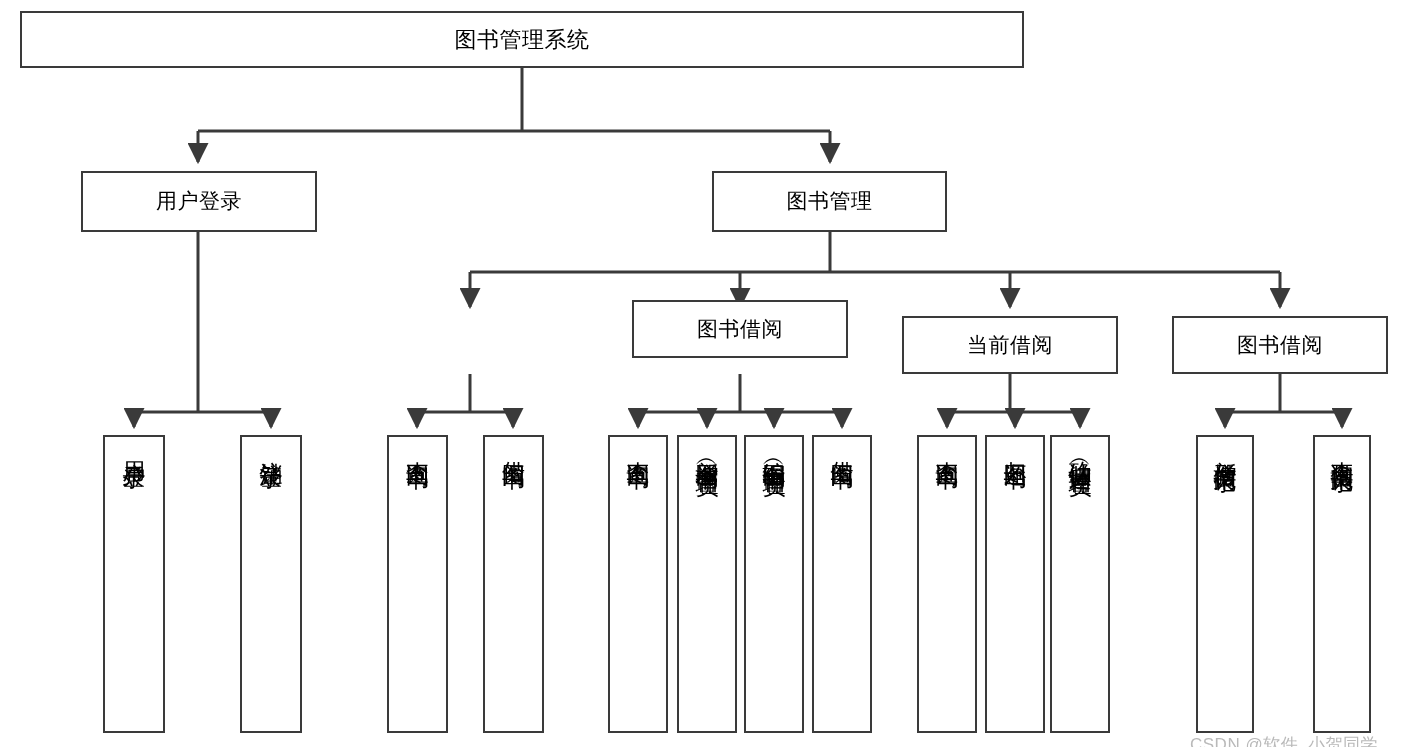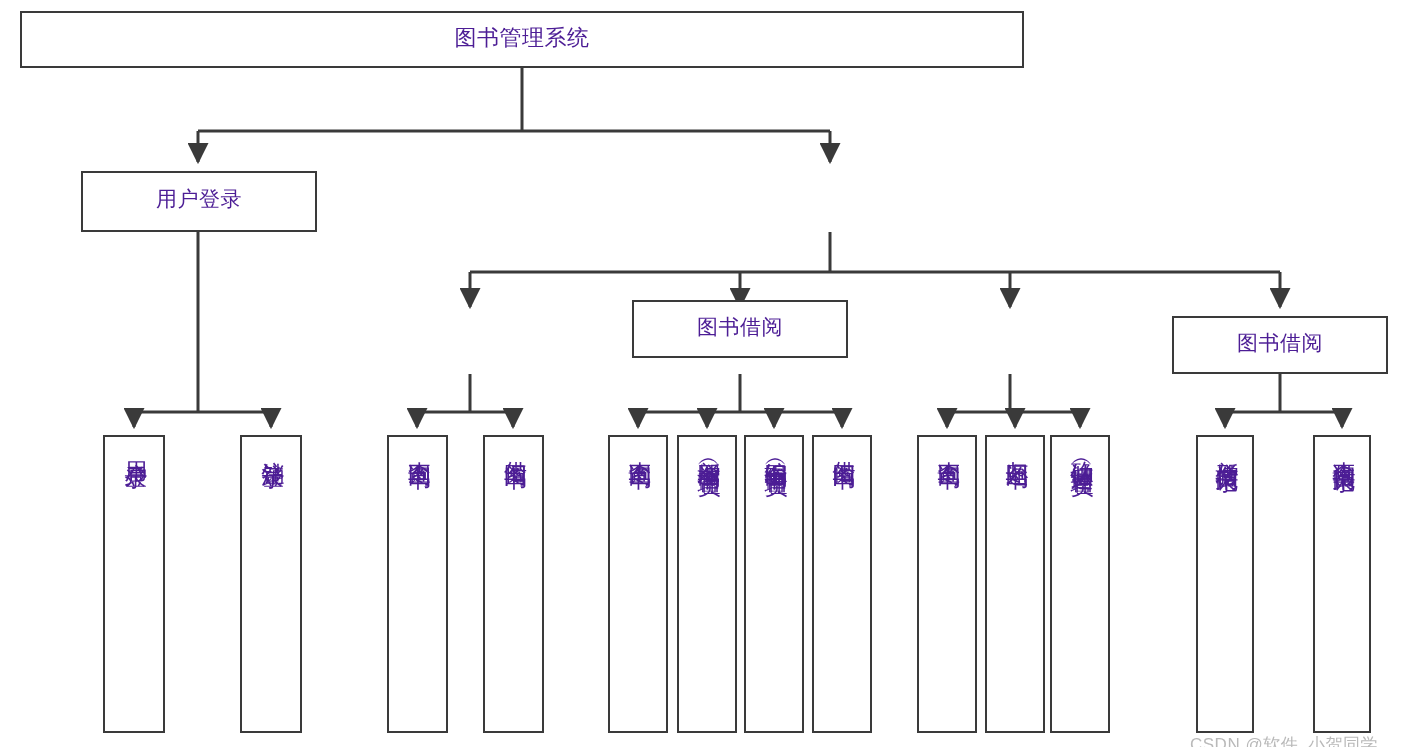--- a/index.html
+++ b/index.html
@@ -26,22 +26,21 @@
     pointer-events: none;
   }
   .node {
     position: absolute;
     box-sizing: border-box;
     background: #ffffff;
     border: 2px solid #3a3a3a;
     display: flex;
     align-items: center;
     justify-content: center;
-    color: #4c1d95;
-    font-family: Liberation Mono, monospace;
+    color: #000000;
   }
   .node-label {
     display: block;
     text-align: center;
     line-height: 1.15;
   }
   .node.horizontal .node-label {
     font-size: 21px;
     letter-spacing: 0.5px;
   }
@@ -115,23 +114,29 @@
     </g>
   </svg>
 
   <div class="node horizontal root" style="left:20px; top:11px; width:1004px; height:57px;">
     <span class="node-label">图书管理系统</span>
   </div>
 
   <div class="node horizontal" style="left:81px; top:171px; width:236px; height:61px;">
     <span class="node-label">用户登录</span>
   </div>
+  <div class="node horizontal" style="left:712px; top:171px; width:235px; height:61px;">
+    <span class="node-label">图书管理</span>
+  </div>
 
   <div class="node horizontal" style="left:632px; top:300px; width:216px; height:58px;">
     <span class="node-label">图书借阅</span>
+  </div>
+  <div class="node horizontal" style="left:902px; top:316px; width:216px; height:58px;">
+    <span class="node-label">当前借阅</span>
   </div>
   <div class="node horizontal" style="left:1172px; top:316px; width:216px; height:58px;">
     <span class="node-label">图书借阅</span>
   </div>
 
   <div class="node vertical" style="left:103px; top:435px; width:62px; height:298px;">
     <span class="node-label">用户登录</span>
   </div>
   <div class="node vertical" style="left:240px; top:435px; width:62px; height:298px;">
     <span class="node-label">注销登录</span>

